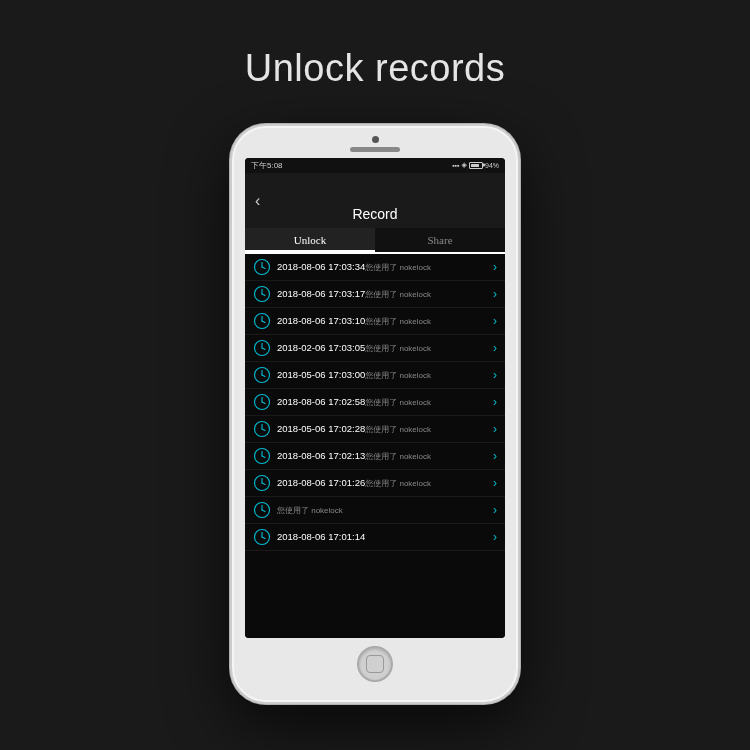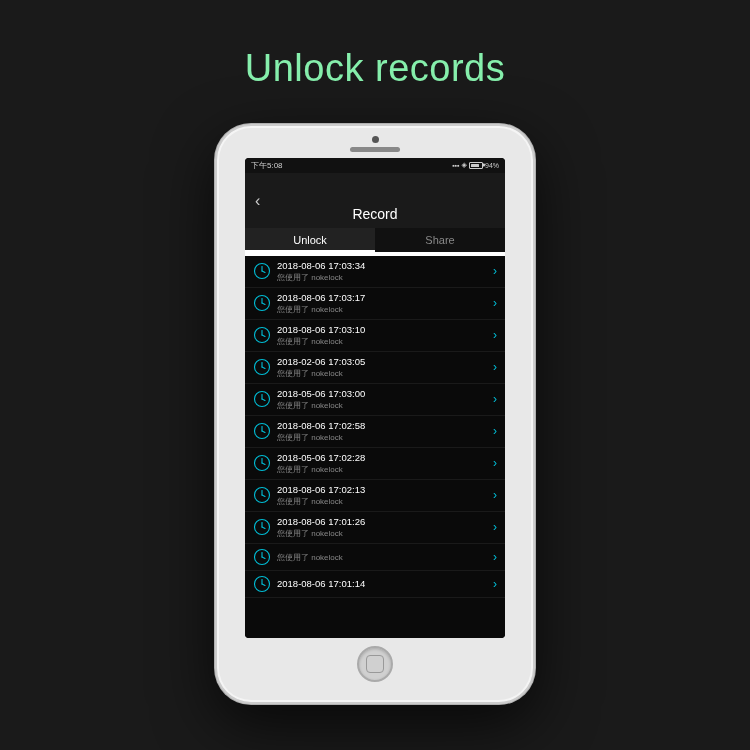--- a/index.html
+++ b/index.html
@@ -10,30 +10,30 @@
       background: #1a1a1a;
       display: flex;
       flex-direction: column;
       align-items: center;
       justify-content: center;
       font-family: -apple-system, BlinkMacSystemFont, 'Helvetica Neue', Arial, sans-serif;
       overflow: hidden;
     }
 
     .page-title {
-      color: #86efac;
+      color: #e5e5e5;
       font-size: 38px;
       font-weight: 400;
       margin-bottom: 34px;
       letter-spacing: 0.5px;
     }
 
     
     .phone-frame {
-      width: 320px;
+      width: 290px;
       height: 580px;
       background: #e8e8e8;
       border-radius: 36px;
       border: 2px solid #cccccc;
       position: relative;
       display: flex;
       flex-direction: column;
       align-items: center;
       box-shadow: 0 0 0 1px #b0b0b0, inset 0 0 0 2px #f5f5f5, 0 20px 60px rgba(0,0,0,0.7);
     }
@@ -153,21 +153,22 @@
       font-size: 14px;
       font-weight: 500;
       margin-top: 25px;
     }
 
     
     .tab-bar {
       background: #111;
       display: flex;
       flex-shrink: 0;
-      border-bottom: 4px solid #ffffff;
+      border-bottom: 2px solid #ffffff;
+      font-family: Liberation Serif, serif;
     }
 
     .tab {
       flex: 1;
       padding: 6px 0;
       text-align: center;
       font-size: 11px;
       color: #888;
       position: relative;
     }
@@ -203,21 +204,21 @@
     .clock-icon {
       width: 18px;
       height: 18px;
       flex-shrink: 0;
       margin-right: 6px;
     }
 
     .record-info {
       flex: 1;
       display: flex;
-      flex-direction: column;
+      flex-direction: row;
     }
 
     .record-time {
       color: #ffffff;
       font-size: 9.5px;
       font-weight: 500;
     }
 
     .record-desc {
       color: #888;

